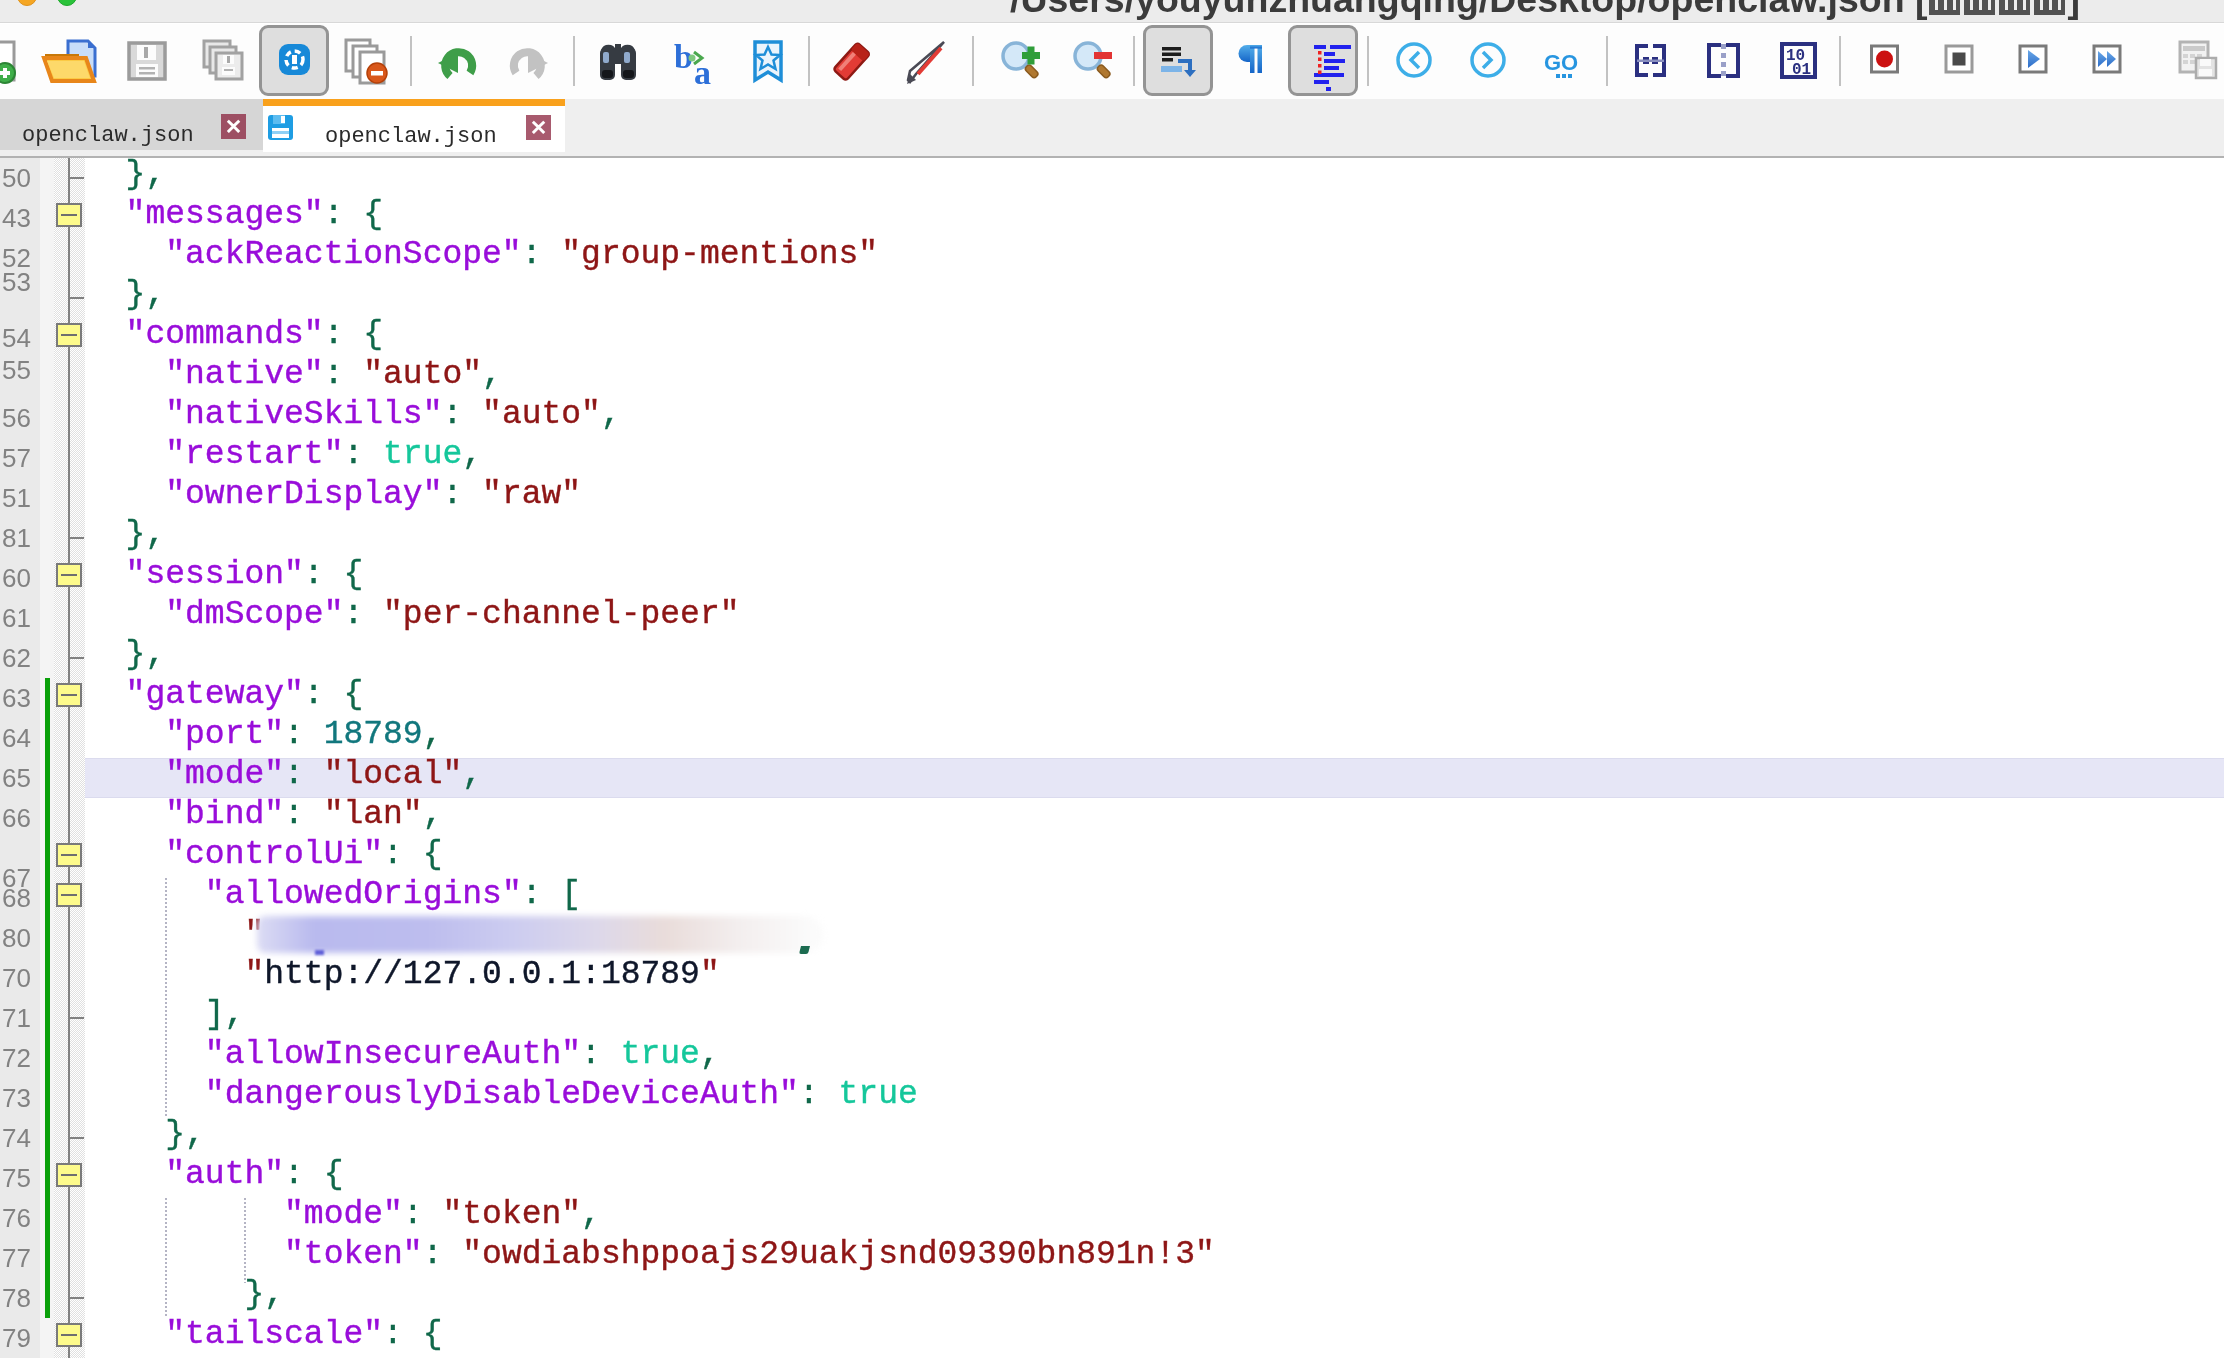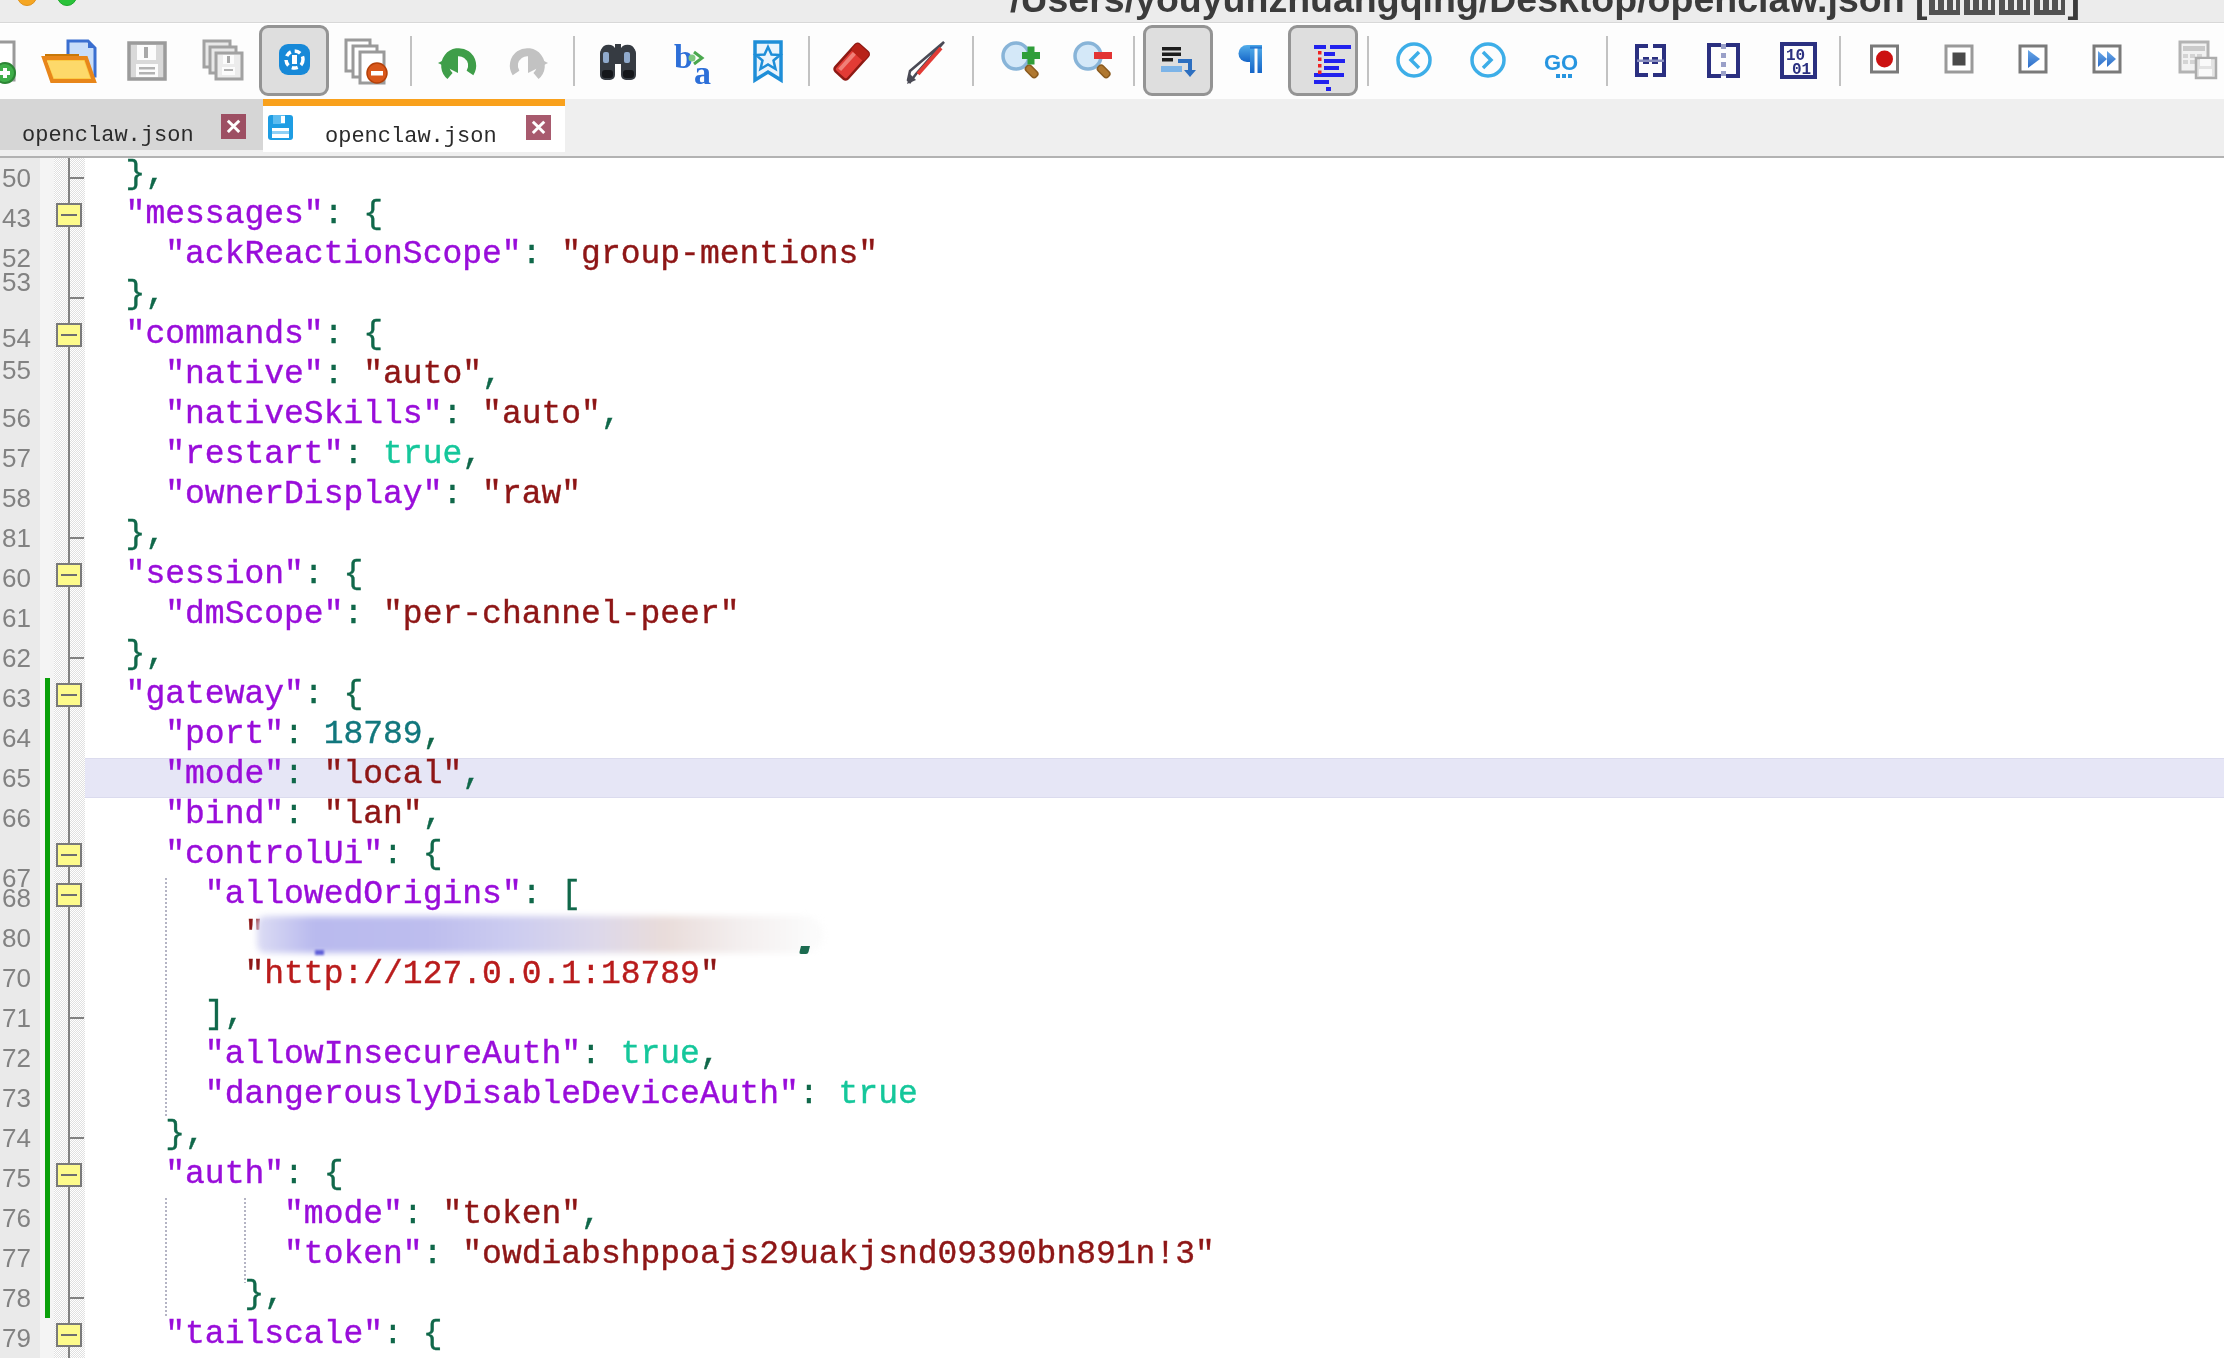--- a/index.html
+++ b/index.html
@@ -31,21 +31,21 @@
 .cl{position:absolute;left:86px;height:40px;line-height:40px;font-family:"Liberation Mono",monospace;font-size:33px;white-space:pre;color:#111;-webkit-text-stroke:0.4px currentColor;}
 .tick{position:absolute;left:70px;width:14px;height:2px;background:#808080;}
 .fbox{position:absolute;left:56px;width:26px;height:24px;background:#fdfb8c;border:2px solid #7a7a7a;}
 .fbox::after{content:"";position:absolute;left:3px;top:9px;width:16px;height:2px;background:#6f6f6f;}
 .ig{position:absolute;width:2px;background-image:repeating-linear-gradient(180deg,#b4b4c4 0 2px,transparent 2px 4px);}
 .k{color:#990dda;}
 .s{color:#8e1616;}
 .o{color:#10684a;}
 .n{color:#11777d;}
 .t{color:#15c79b;}
-.u{color:#b91c1c;}
+.u{color:#0f172a;}
 #pill{position:absolute;left:257px;top:756px;width:566px;height:37px;border-radius:8px 18px 18px 8px;filter:blur(3px);background:linear-gradient(90deg,#dcdcf4 0%,#b9baee 10%,#bdbdee 30%,#ccccf0 45%,#ddd8ea 60%,#e9dcda 72%,#f3eeee 85%,#fbfbfb 98%);}
 #frag1{position:absolute;left:315px;top:790px;width:9px;height:5px;background:#6060d8;filter:blur(1px);}
 #frag2{position:absolute;left:800px;top:788px;width:9px;height:8px;background:#1c6b50;transform:skewX(-14deg);border-radius:0 0 2px 2px;}
 </style></head><body>
 
 <div id="titlebar">
   <div class="light" style="left:17px;background:#f5a623;border:1px solid #df921c;"></div>
   <div class="light" style="left:57px;background:#2ac23a;border:1px solid #1ea92c;"></div>
 </div>
 <div id="title-text">/Users/youyunzhuangqing/Desktop/openclaw.json [<span class="cjk"></span><span class="cjk"></span><span class="cjk"></span><span class="cjk"></span>]</div>
@@ -341,21 +341,21 @@
       <div class="lnum" style="top:40px">43</div>
       <div class="fbox" style="top:45px"></div>
       <div class="lnum" style="top:80px">52</div>
       <div class="lnum" style="top:104px">53</div>
       <div class="tick" style="top:139px"></div>
       <div class="lnum" style="top:160px">54</div>
       <div class="fbox" style="top:165px"></div>
       <div class="lnum" style="top:192px">55</div>
       <div class="lnum" style="top:240px">56</div>
       <div class="lnum" style="top:280px">57</div>
-      <div class="lnum" style="top:320px">58</div>
+      <div class="lnum" style="top:320px">51</div>
       <div class="lnum" style="top:360px">81</div>
       <div class="tick" style="top:379px"></div>
       <div class="lnum" style="top:400px">60</div>
       <div class="fbox" style="top:405px"></div>
       <div class="lnum" style="top:440px">61</div>
       <div class="lnum" style="top:480px">62</div>
       <div class="tick" style="top:499px"></div>
       <div class="lnum" style="top:520px">63</div>
       <div class="fbox" style="top:525px"></div>
       <div class="lnum" style="top:560px">64</div>

